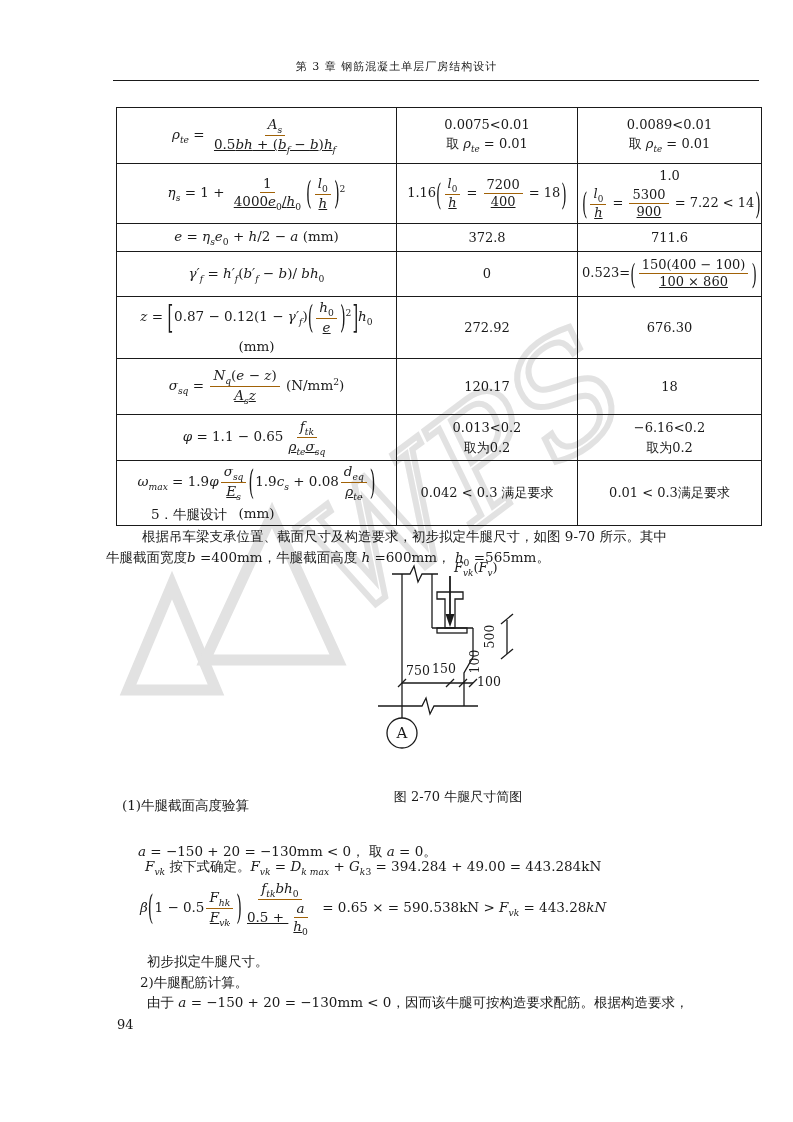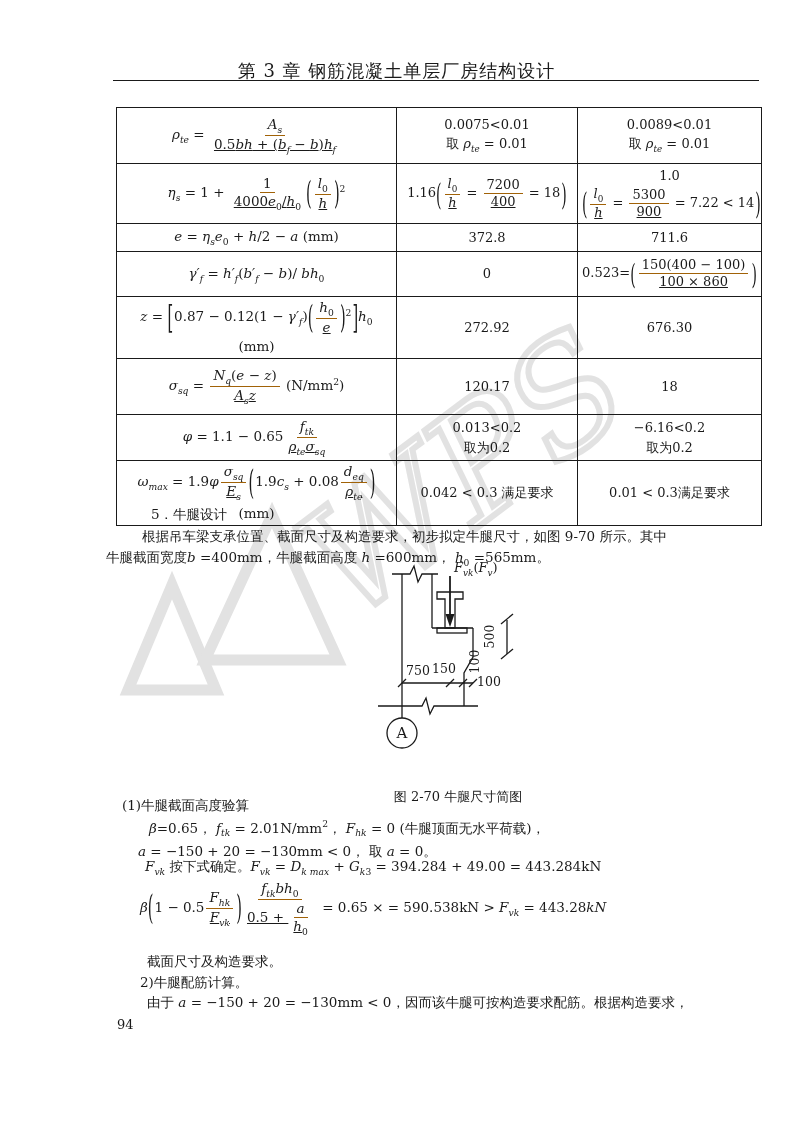--- a/index.html
+++ b/index.html
@@ -1,19 +1,19 @@
 <!DOCTYPE html>
 <html><head>
 <meta charset="utf-8">
 <style>
   html,body{margin:0;padding:0;background:#888;}
   .page{position:relative;width:793px;height:1122px;background:#ffffff;margin:0 auto;overflow:hidden;
         font-family:"DejaVu Serif","Liberation Serif",serif;color:#1a1a1a;}
   .wm{position:absolute;left:0;top:0;pointer-events:none;}
-  .hdr{position:absolute;top:59px;left:0;width:100%;text-align:center;font-size:18px;letter-spacing:1px;}
+  .hdr{position:absolute;top:59px;left:0;width:100%;text-align:center;font-size:11px;letter-spacing:1px;}
   .hrule{position:absolute;top:80px;left:113px;width:646px;border-top:1.6px solid #1a1a1a;}
   table.calc{position:absolute;left:116px;top:107px;width:645px;border-collapse:collapse;table-layout:fixed;}
   table.calc td{border:1px solid #1a1a1a;text-align:center;vertical-align:middle;
                 font-size:13px;padding:2px 4px;overflow:hidden;}
   table.calc td.c1{font-size:13.5px;}
   table.calc tr:nth-child(1){height:56px;}
   table.calc tr:nth-child(2){height:48px;}
   table.calc tr:nth-child(3){height:26px;}
   table.calc tr:nth-child(4){height:45px;}
   table.calc tr:nth-child(5){height:51px;padding-left:20px;}
@@ -255,35 +255,34 @@
   <span class="figlabel fm" style="left:454px;top:560px;"><i>F</i><sub><i>vk</i></sub>(<i>F</i><sub><i>v</i></sub>)</span>
   <span class="dimlabel" style="left:406px;top:663px;">750</span>
   <span class="dimlabel" style="left:432px;top:661px;">150</span>
   <span class="dimlabel" style="left:477px;top:674px;">100</span>
   <span class="vlab" style="left:474px;top:629px;">500</span>
   <span class="vlab" style="left:459px;top:654px;">100</span>
 
   <div class="caption">图 2-70  牛腿尺寸简图</div>
 
   <div class="txt" style="left:122px;top:797px;">(1)牛腿截面高度验算</div>
-  <div class="txt fm" style="left:149px;top:818px;"><i>β</i>=0.65，  <i>f</i><sub><i>tk</i></sub> = 2.01N/mm<sup>2</sup>，  <i>F</i><sub><i>hk</i></sub> = 0 (牛腿顶面无水平荷载)，</div>
   <div class="txt fm" style="left:138px;top:843px;"><i>a</i> = −150 + 20 = −130mm &lt; 0，  取  <i>a</i> = 0。</div>
   <div class="txt fm" style="left:145px;top:858px;"><i>F</i><sub><i>vk</i></sub> 按下式确定。<i>F</i><sub><i>vk</i></sub> = <i>D</i><sub><i>k</i> <i>max</i></sub> + <i>G</i><sub><i>k</i>3</sub> = 394.284 + 49.00 = 443.284kN</div>
   <div class="txt fm" style="left:140px;top:880px;"><i>β</i><span class="grp">
         <span class="brak" style="transform: scaleY(2.31);">(</span>
         <span class="mid">1 − 0.5<span class="frac">
             <span class="num"><i>F</i><sub><i>hk</i></sub></span>
             <span class="den"><i>F</i><sub><i>vk</i></sub></span>
           </span></span>
         <span class="brak" style="transform: scaleY(2.31);">)</span>
       </span><span class="frac">
         <span class="num"><i>f</i><sub><i>tk</i></sub><i>bh</i><sub>0</sub></span>
         <span class="den">0.5 + <span class="frac">
             <span class="num"><i>a</i></span>
             <span class="den"><i>h</i><sub>0</sub></span>
           </span></span>
       </span> = 0.65 ×  = 590.538kN &gt; <i>F</i><sub><i>vk</i></sub> = 443.28<i>kN</i></div>
-  <div class="txt" style="left:147px;top:953px;">截面尺寸及构造要求。</div>
+  <div class="txt" style="left:147px;top:953px;">初步拟定牛腿尺寸。</div>
   <div class="txt" style="left:140px;top:974px;">2)牛腿配筋计算。</div>
   <div class="txt fm" style="left:147px;top:994px;">由于 <i>a</i> = −150 + 20 = −130mm &lt; 0，因而该牛腿可按构造要求配筋。根据构造要求，</div>
 
   <div class="pagenum">94</div>
 </div>
 
 </body></html>

